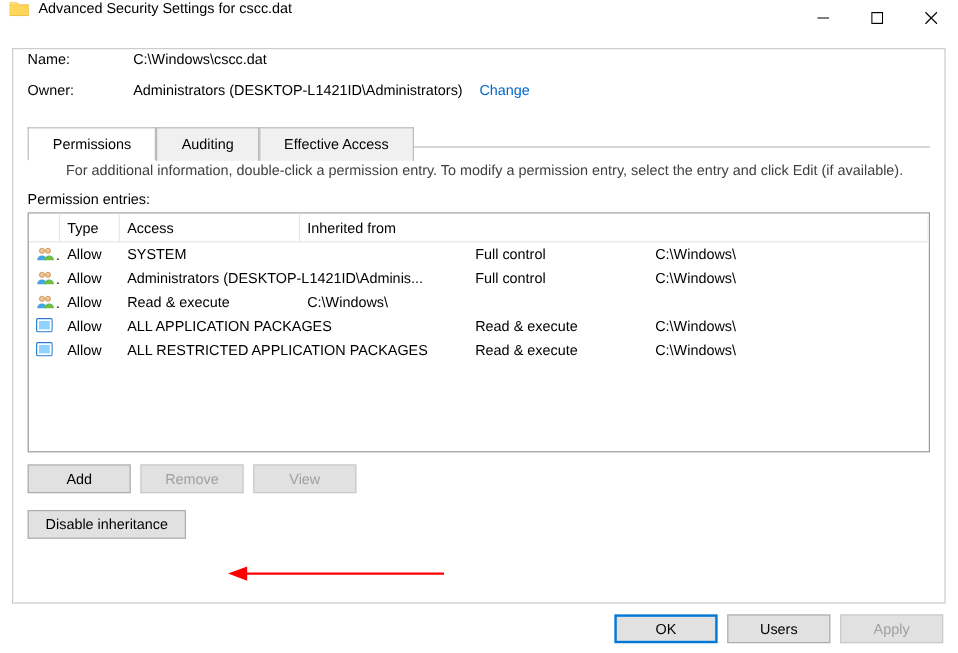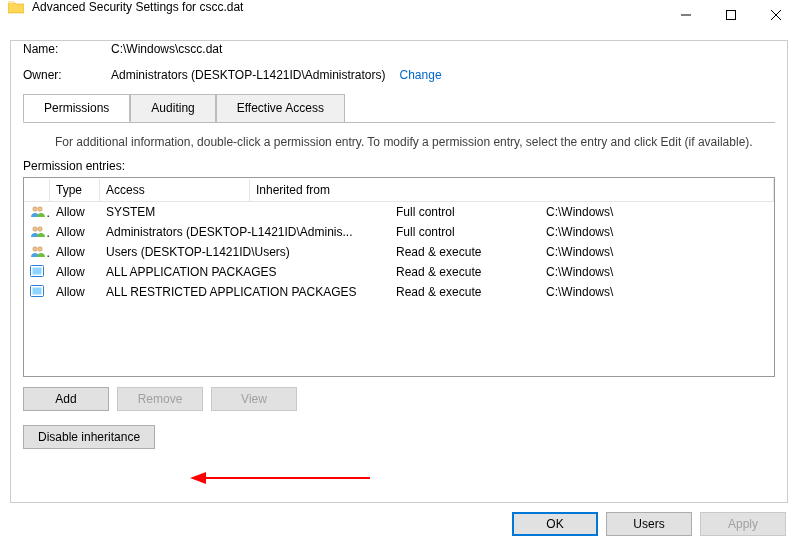--- a/index.html
+++ b/index.html
@@ -11,21 +11,21 @@
   .win-controls { display: flex; height: 30px; }
   .win-btn { width: 45px; height: 30px; display: flex; align-items: center; justify-content: center; }
   .win-btn svg { display: block; }
   .content { padding: 10px 10px 0 10px; }
   .inner-border { border: 1px solid #ccc; padding: 1px 12px 10px 12px; height: 463px; position: relative; }
   .field-row { display: flex; align-items: center; margin-bottom: 12px; }
   .field-label { width: 88px; color: #000; }
   .field-value { color: #000; }
   .link { color: #0066cc; margin-left: 14px; cursor: pointer; }
   .tabs { display: flex; margin-top: 6px; }
-  .tab { padding: 6px 20px; border: 1px solid #bbb; border-bottom: none; background: #f0f0f0; margin-right: 0; position: relative; top: 0; }
+  .tab { padding: 6px 20px; border: 1px solid #bbb; border-bottom: none; background: #f0f0f0; margin-right: 0; position: relative; top: 12px; }
   .tab.active { background: #fff; border-bottom: 1px solid #fff; z-index: 2; }
   .tab-content { border-top: 1px solid #bbb; padding-top: 12px; }
   .hint { color: #404040; margin-bottom: 10px; margin-left: 32px; }
   .entries-label { margin-bottom: 4px; }
   .entries-box { border: 1px solid #999; height: 200px; overflow: hidden; }
   .entries-header { display: flex; background: #fff; border-bottom: 1px solid #e5e5e5; height: 24px; align-items: center; }
   .entries-header .col { padding: 4px 6px; border-right: 1px solid #e5e5e5; color: #000; font-weight: normal; }
   .entries-rows .row { display: flex; align-items: center; height: 20px; padding: 0; }
   .entries-rows .row .col { padding: 2px 6px; white-space: nowrap; overflow: hidden; text-overflow: ellipsis; }
   .col-icon { width: 26px; padding-left: 6px !important; }
@@ -133,21 +133,20 @@
                 <div class="col col-inherited">C:\Windows\</div>
               </div>
               <div class="row">
                 <div class="col col-icon"><svg class="row-icon-group" viewBox="0 0 16 12">
                     <circle cx="5" cy="4" r="2.2" fill="#f4c28b" stroke="#a06a2a" stroke-width="0.4"></circle>
                     <circle cx="10" cy="4" r="2.2" fill="#f4c28b" stroke="#a06a2a" stroke-width="0.4"></circle>
                     <path d="M1 12 C1 8 5 8 5 8 C5 8 9 8 9 12 Z" fill="#4aa3e0"></path>
                     <path d="M7 12 C7 8 11 8 11 8 C11 8 15 8 15 12 Z" fill="#6fbe44"></path>
                   </svg></div>
                 <div class="col col-type">Allow</div>
-                <div class="col col-principal">Users (DESKTOP-L1421ID\Users)</div>
                 <div class="col col-access">Read &amp; execute</div>
                 <div class="col col-inherited">C:\Windows\</div>
               </div>
               <div class="row">
                 <div class="col col-icon"><svg class="row-icon-package" viewBox="0 0 14 12">
                     <rect x="0.5" y="0.5" width="13" height="11" rx="1" fill="#fff" stroke="#2d7dd2" stroke-width="1"></rect>
                     <rect x="2.5" y="2.5" width="9" height="7" fill="#8fd3ff"></rect>
                   </svg></div>
                 <div class="col col-type">Allow</div>
                 <div class="col col-principal">ALL APPLICATION PACKAGES</div>

